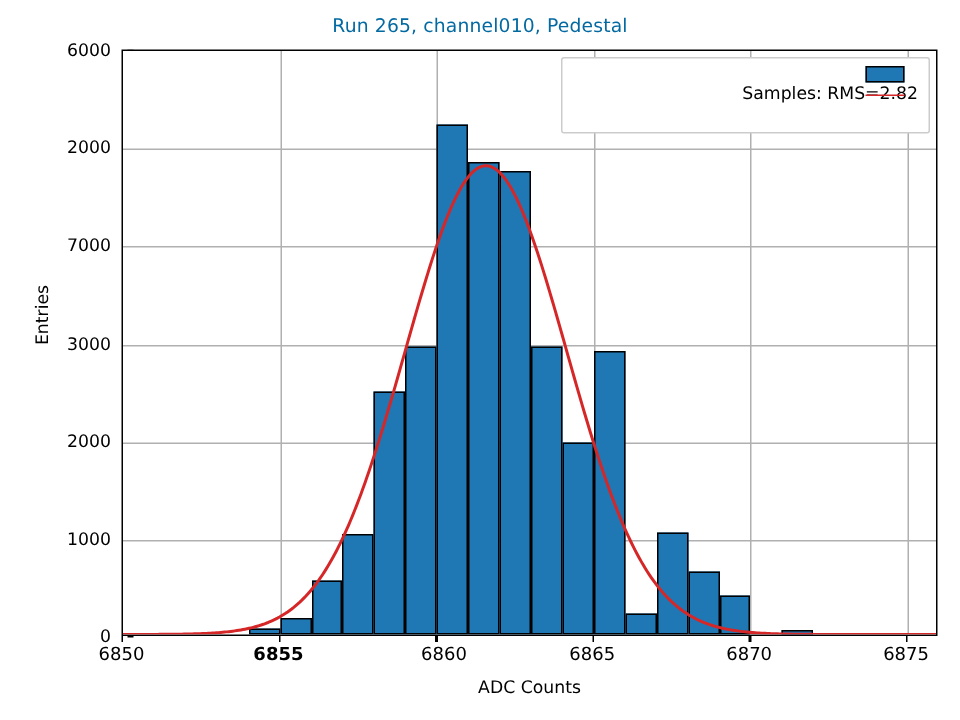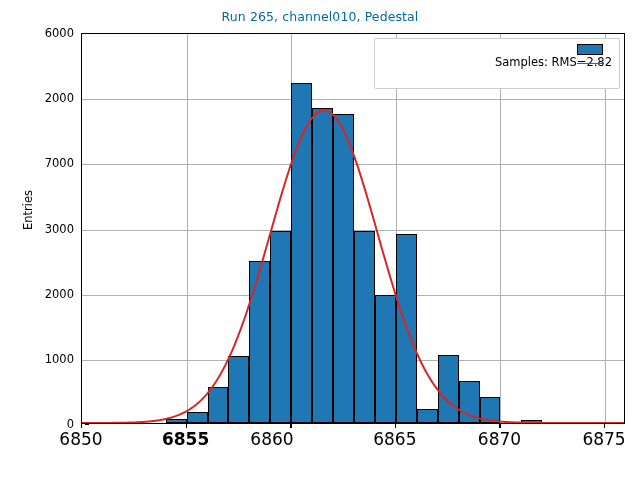--- a/index.html
+++ b/index.html
@@ -86,21 +86,21 @@
     width: 4px;
     height: 1.3px;
     background: #000000;
   }
   .xtick-label {
     position: absolute;
     top: 429px;
     width: 80px;
     margin-left: -40px;
     text-align: center;
-    font-size: 17px;
+    font-size: 12px;
     color: #000000;
   }
   .xtick-mark {
     position: absolute;
     top: 424px;
     width: 1.3px;
     height: 4px;
     background: #000000;
   }
   #xlabel {
@@ -163,20 +163,21 @@
   .mathit { font-family: "DejaVu Serif", serif; font-style: italic; }
 </style>
 </head>
 <body>
 
 <div id="figure">
 
   <div id="chart-title">Run 265, channel010, Pedestal</div>
 
   <div id="ylabel">Entries</div>
+  <div id="xlabel">ADC Counts</div>
 
   <div id="ytick-labels">
       <div class="ytick-label" style="top: 424px;">0</div>
       <div class="ytick-mark" style="top: 424px;"></div>
       <div class="ytick-label" style="top: 358.833px;">1000</div>
       <div class="ytick-mark" style="top: 358.833px;"></div>
       <div class="ytick-label" style="top: 293.667px;">2000</div>
       <div class="ytick-mark" style="top: 293.667px;"></div>
       <div class="ytick-label" style="top: 228.5px;">3000</div>
       <div class="ytick-mark" style="top: 228.5px;"></div>
@@ -185,21 +186,21 @@
       <div class="ytick-label" style="top: 98.1667px;">2000</div>
       <div class="ytick-mark" style="top: 98.1667px;"></div>
       <div class="ytick-label" style="top: 33px;">6000</div>
       <div class="ytick-mark" style="top: 33px;"></div>
     </div>
   <div id="xtick-group">
       <div class="xtick-label" style="left: 81px;">6850</div>
       <div class="xtick-mark" style="left: 81px;"></div>
       <div class="xtick-label" style="left: 185.615px; font-weight: bold;">6855</div>
       <div class="xtick-mark" style="left: 185.615px;"></div>
-      <div class="xtick-label" style="left: 272px; text-align: center;">6860</div>
+      <div class="xtick-label" style="left: 296px; text-align: center;">6860</div>
       <div class="xtick-mark" style="left: 290.231px;"></div>
       <div class="xtick-label" style="left: 394.846px;">6865</div>
       <div class="xtick-mark" style="left: 394.846px;"></div>
       <div class="xtick-label" style="left: 499.462px;">6870</div>
       <div class="xtick-mark" style="left: 499.462px;"></div>
       <div class="xtick-label" style="left: 604.077px;">6875</div>
       <div class="xtick-mark" style="left: 604.077px;"></div>
     </div>
 
   <div id="plot-area">

